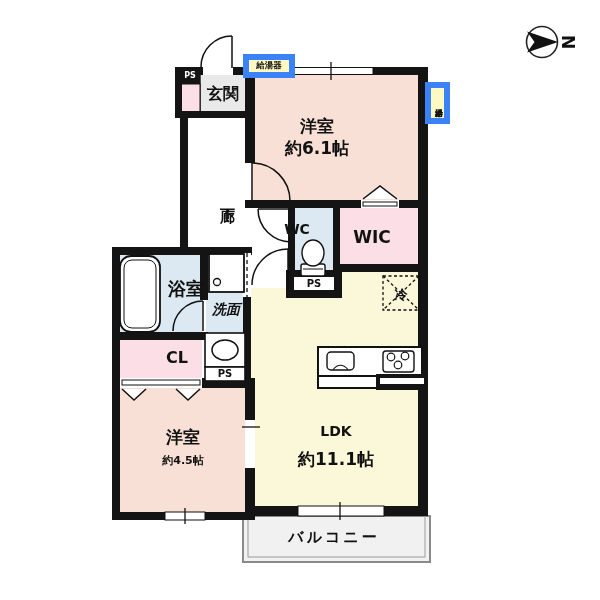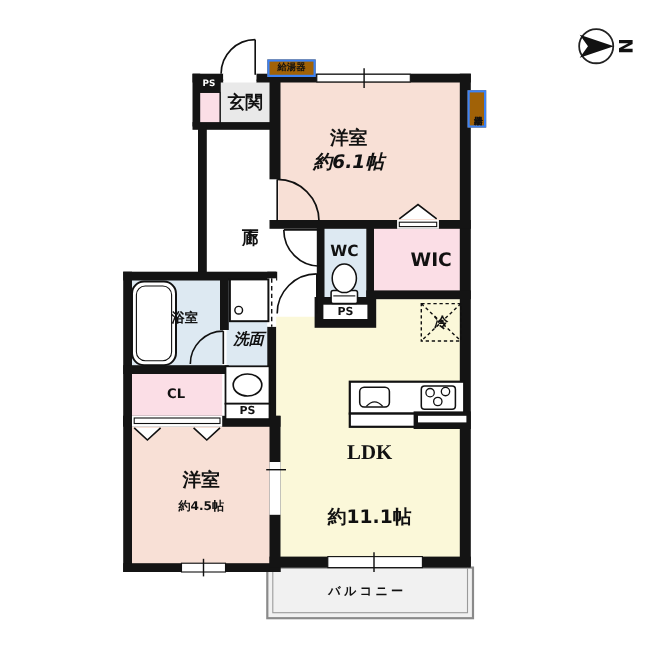--- a/index.html
+++ b/index.html
@@ -2,21 +2,21 @@
 <html><head>
 <meta charset="utf-8">
 <style>
   html,body{margin:0;padding:0;background:#ffffff;}
   #plan{position:relative;width:600px;height:600px;background:#ffffff;overflow:hidden;
         font-family:"DejaVu Sans","Liberation Sans",sans-serif;}
   #plan svg{position:absolute;left:0;top:0;}
   .lbl{position:absolute;transform:translate(-50%,-50%);color:#111;font-weight:600;
        white-space:nowrap;text-align:left;line-height:1;}
   .vert{writing-mode:vertical-rl;text-orientation:upright;letter-spacing:2px;}
-  .boxlbl{position:absolute;border:2px solid #3b82f6;background:#a16207;color:#111;
+  .boxlbl{position:absolute;border:6px solid #3b82f6;background:#fef9c3;color:#111;
           display:flex;align-items:center;justify-content:center;font-weight:600;}
 </style>
 </head>
 <body>
 
 <div id="plan">
   <svg width="600" height="600" viewBox="0 0 600 600">
 
     <g>
       <rect x="253" y="73" width="167" height="129" fill="#f8e0d6"></rect>
@@ -150,33 +150,33 @@
       </g>
     </g>
 
     <g>
       <circle cx="542" cy="42" r="15.5" fill="#fff" stroke="#222" stroke-width="1.6"></circle>
       <polygon points="527,31.5 558,42 527,52.5 534.5,42" fill="#111"></polygon>
       <text x="568" y="42" transform="rotate(90 568 42)" font-size="17" font-weight="bold" text-anchor="middle" dominant-baseline="central" fill="#111">N</text>
     </g>
   </svg>
 
-  <div class="lbl" style="left:223px;top:94px;font-size:16px;font-family:Liberation Mono, monospace;">玄関</div>
+  <div class="lbl" style="left:223px;top:94px;font-size:16px;">玄関</div>
   <div class="lbl vert" style="left:227px;top:197px;font-size:15px;">廊下</div>
   <div class="lbl" style="left:317px;top:126px;font-size:17px;">洋室</div>
-  <div class="lbl" style="left:317px;top:148px;font-size:17px;font-style:italic;">約6.1帖</div>
-  <div class="lbl" style="left:313px;top:229px;font-size:14px;">WC</div>
-  <div class="lbl" style="left:392px;top:237px;font-size:17px;">WIC</div>
-  <div class="lbl" style="left:168px;top:289px;font-size:12px;">浴室</div>
+  <div class="lbl" style="left:317px;top:148px;font-size:17px;">約6.1帖</div>
+  <div class="lbl" style="left:297px;top:229px;font-size:14px;">WC</div>
+  <div class="lbl" style="left:372px;top:237px;font-size:17px;">WIC</div>
+  <div class="lbl" style="left:186px;top:289px;font-size:18px;">浴室</div>
   <div class="lbl" style="left:226px;top:309px;font-size:14px;font-style:italic;">洗面</div>
-  <div class="lbl" style="left:160px;top:358px;font-size:12px;">CL</div>
+  <div class="lbl" style="left:177px;top:358px;font-size:16px;">CL</div>
   <div class="lbl" style="left:183px;top:437px;font-size:17px;">洋室</div>
   <div class="lbl" style="left:183px;top:460px;font-size:11px;">約4.5帖</div>
-  <div class="lbl" style="left:336px;top:412px;font-size:19px;font-family:Liberation Serif, serif;">LDK</div>
-  <div class="lbl" style="left:336px;top:459px;font-size:17px;margin-top:12px;">約11.1帖</div>
-  <div class="lbl" style="left:334px;top:537px;font-size:11px;letter-spacing:3px;">バルコニー</div>
+  <div class="lbl" style="left:336px;top:431px;font-size:14px;">LDK</div>
+  <div class="lbl" style="left:336px;top:459px;font-size:17px;">約11.1帖</div>
+  <div class="lbl" style="left:334px;top:537px;font-size:15px;letter-spacing:3px;">バルコニー</div>
   <div class="lbl" style="left:401px;top:294px;font-size:13px;">冷</div>
   <div class="lbl" style="left:190px;top:76px;font-size:8px;color:#fff;font-weight:700;">PS</div>
   <div class="lbl" style="left:314px;top:284px;font-size:10px;">PS</div>
   <div class="lbl" style="left:225px;top:374px;font-size:10px;">PS</div>
   <div class="boxlbl" style="left:243px;top:54px;width:40px;height:12px;font-size:8.5px;">給湯器</div>
   <div class="boxlbl vert" style="left:425px;top:82px;width:13px;height:30px;font-size:8px;letter-spacing:0;">給湯器</div>
 </div>
 
 </body></html>

